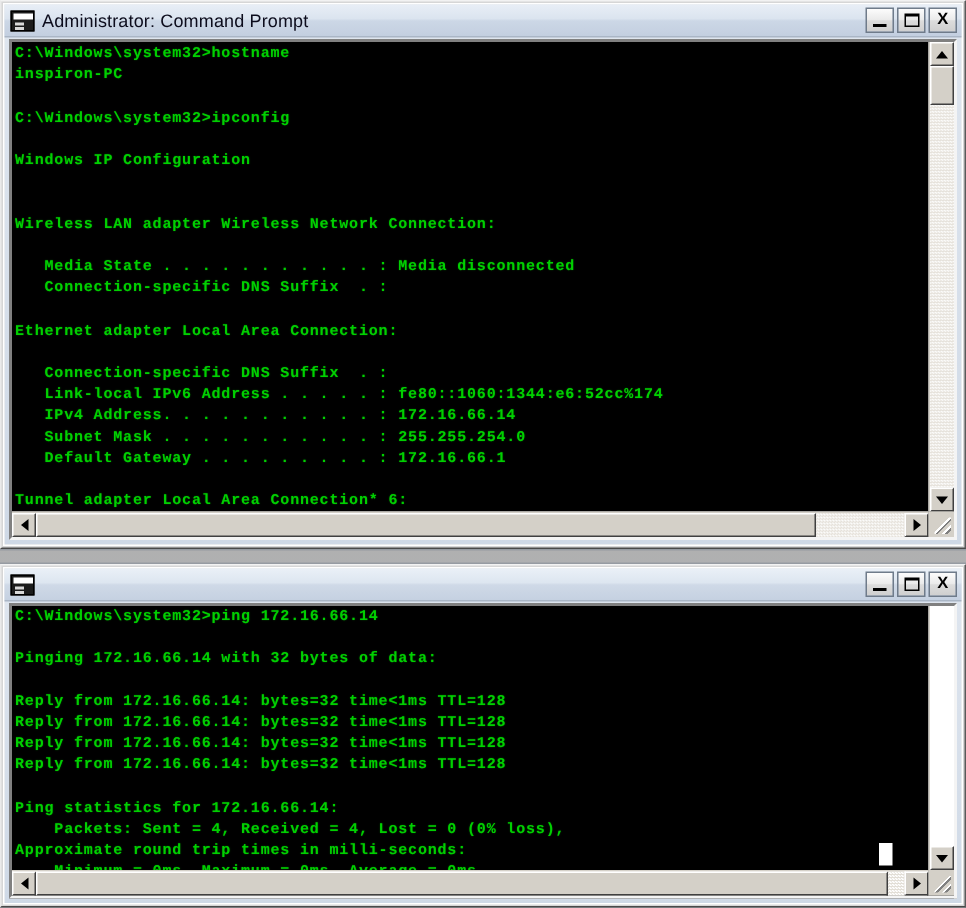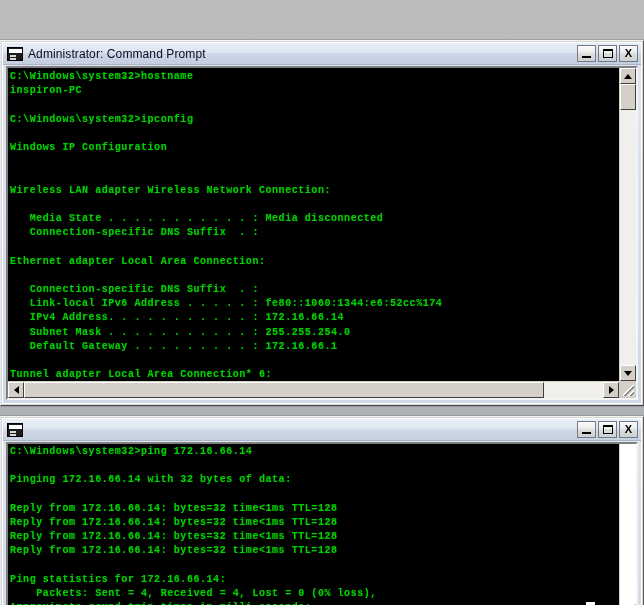--- a/index.html
+++ b/index.html
@@ -24,21 +24,20 @@
   
   .window {
     position: absolute;
     box-sizing: border-box;
     background: #d6d6d6;
     border-top: 1px solid #f2f2f2;
     border-left: 1px solid #eaeaea;
     border-right: 1px solid #5a5a5a;
     border-bottom: 1px solid #4a4a4a;
     box-shadow: 0 0 0 1px rgba(120,130,145,0.45);
-    margin-top: 40px;
   }
   .window.win1 { left: 0px; top: 0px; width: 644px; height: 366px; }
   .window.win2 { left: 0px; top: 376px; width: 644px; height: 229px; }
 
   .window-inner {
     position: absolute;
     inset: 1px;
     background: linear-gradient(180deg, #dfe6ef 0%, #cfd9e6 100%);
     border: 1px solid #ffffff;
     box-sizing: border-box;

